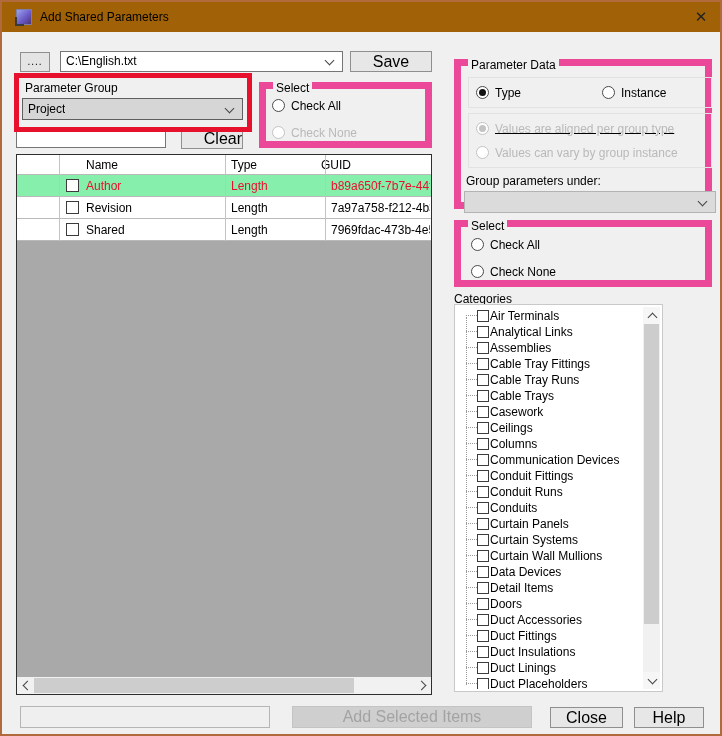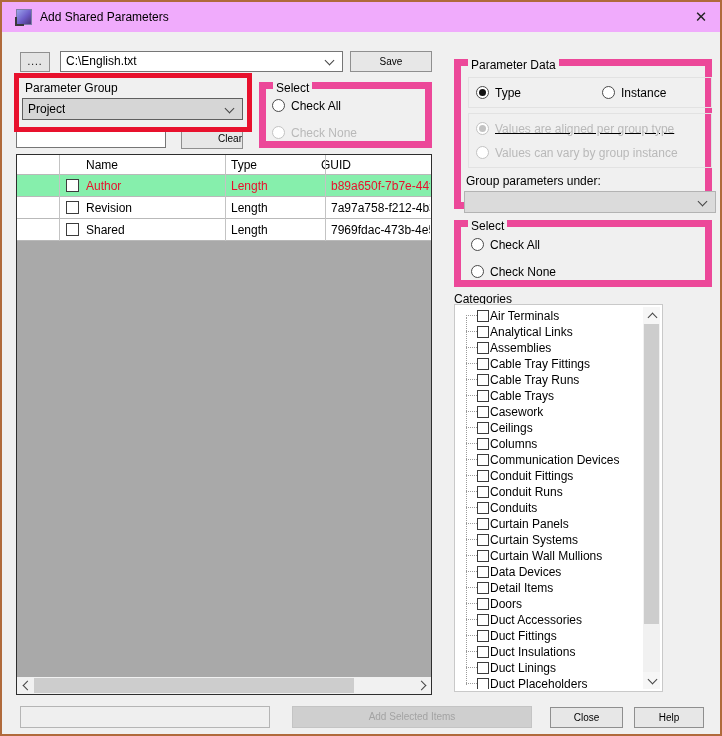--- a/index.html
+++ b/index.html
@@ -1,33 +1,33 @@
 <!DOCTYPE html>
 <html><head>
 <meta charset="utf-8">
 <style>
   * { margin:0; padding:0; box-sizing:border-box; }
   body { font-family:"Liberation Sans", sans-serif; background:#fff; }
   #app { position:relative; width:722px; height:736px; border:2px solid #b06a3b;
          background:#f0f0f0; overflow:hidden; font-size:12px; color:#000; }
 
   
-  .titlebar { position:absolute; left:0; top:0; width:100%; height:30px; background:#f0abfc; }
+  .titlebar { position:absolute; left:0; top:0; width:100%; height:30px; background:#a16207; }
   .app-icon { position:absolute; left:14px; top:7px; width:16px; height:16px;
               background:linear-gradient(135deg,#9aa3ec 0%,#6d5bc7 55%,#4a3577 100%);
               border:1px solid #7d7da8; }
   .app-icon::after { content:''; position:absolute; left:-2px; bottom:-2px; width:7px; height:7px;
               border-left:2px solid #3a3a3a; border-bottom:2px solid #3a3a3a; background:transparent; }
   .title-text { position:absolute; left:38px; top:8px; font-size:12px; }
   .close-btn { position:absolute; right:6px; top:3px; width:26px; height:24px; text-align:center;
                line-height:24px; font-size:15px; color:#222; cursor:default; }
 
   
   .btn { position:absolute; background:#e7e7e7; border:1px solid #8f8f8f; text-align:center;
-         font-size:10px; color:#000; }
+         font-size:16px; color:#000; }
   .combo { position:absolute; border:1px solid #767676; background:#fff; }
   .combo .val { position:absolute; left:5px; top:2px; font-size:12px; white-space:nowrap; overflow:hidden; }
   .chev { position:absolute; width:7px; height:7px; border-right:1px solid #444; border-bottom:1px solid #444;
           transform:rotate(45deg); }
   .combo .chev { right:9px; top:5px; }
   .radio { display:inline-block; width:13px; height:13px; border:1px solid #4a4a4a; border-radius:50%;
            background:#fff; vertical-align:middle; }
   .radio.checked::after { content:''; display:block; width:7px; height:7px; margin:2px;
            border-radius:50%; background:#111; }
   .radio.disabled { border-color:#c3c3c3; }

